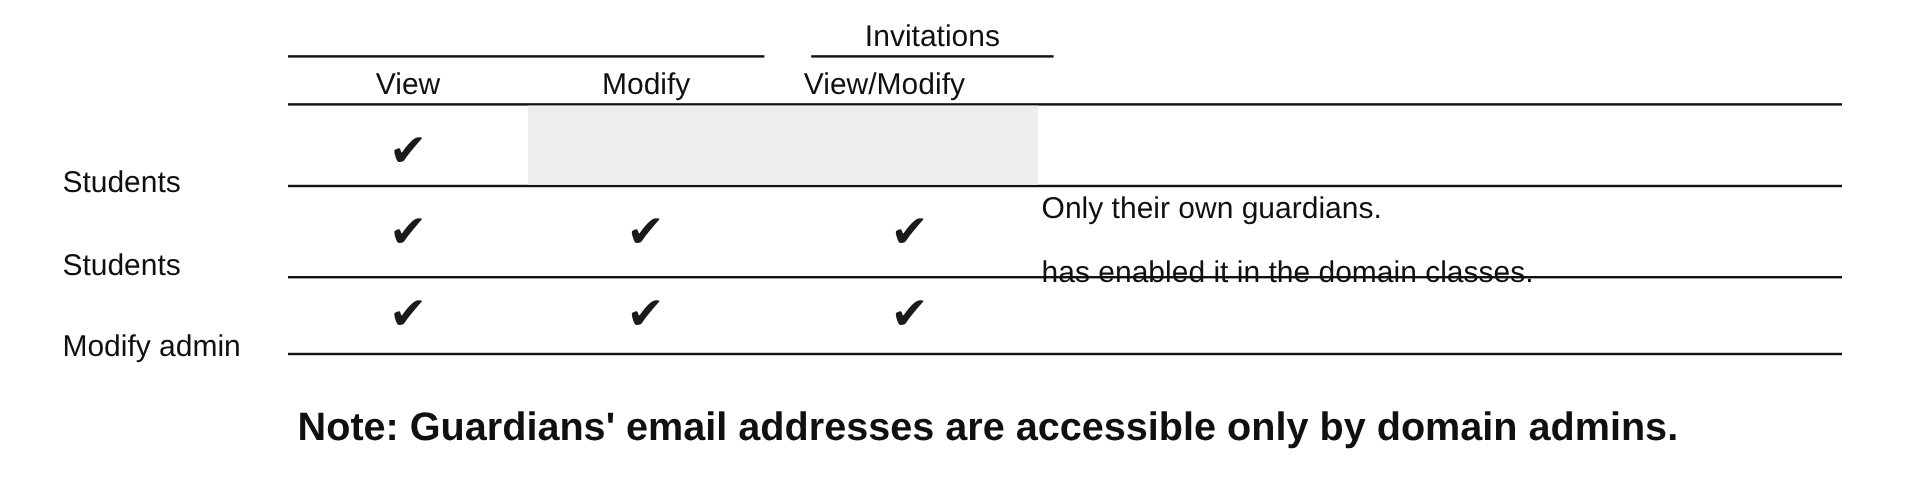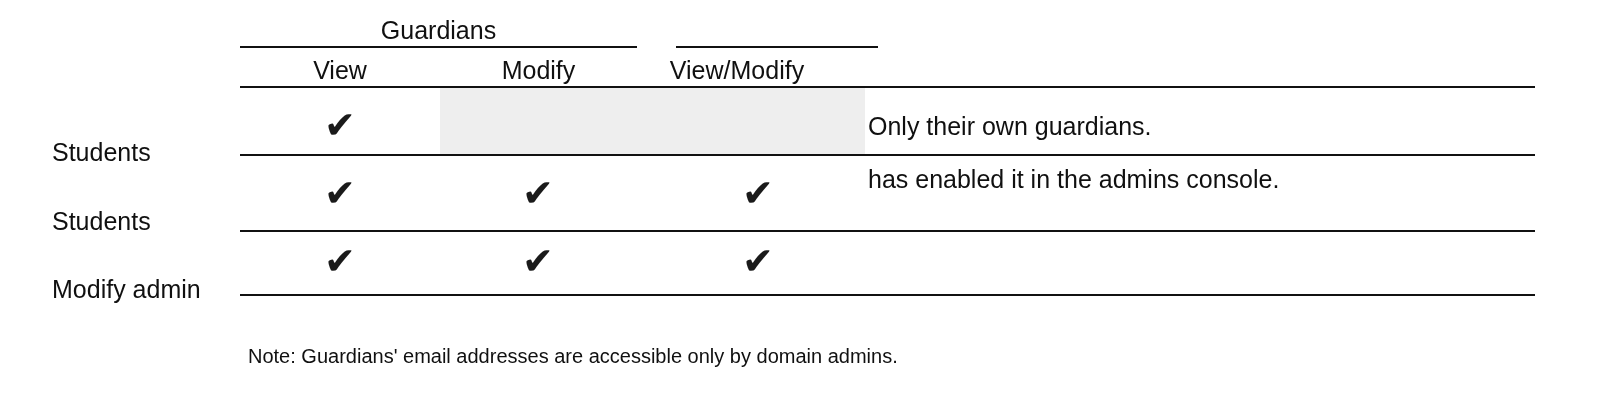--- a/index.html
+++ b/index.html
@@ -120,38 +120,39 @@
   .desc {
     position: absolute;
     left: 868px;
     width: 650px;
     font-size: 25px;
     line-height: 32px;
   }
   .desc.students { top: 110px; }
   .desc.teachers { top: 163px; }
   .desc.admin    { top: 247px; }
-  .desc .line { display: block; white-space: nowrap; }
+  .desc .line { display: block; white-space: nowrap; margin-top: 48px; }
 
   
   .note {
     position: absolute;
     left: 248px;
     top: 340px;
-    font-size: 20px;
+    font-size: 33px;
     line-height: 32px;
     white-space: nowrap;
+    font-weight: bold;
   }
 </style>
 </head>
 <body>
 
 <div id="perm-table">
 
-  <div class="group-head guardians">Guardians</div>
+  <div class="group-head invitations">Invitations</div>
 
   <div class="group-rule guardians"></div>
   <div class="group-rule invitations"></div>
 
   <div class="sub-head c2">Modify</div>
   <div class="sub-head c1">View</div>
   <div class="sub-head c3">View/Modify</div>
 
   <div class="rule r0"></div>
   <div class="rule r1"></div>
@@ -164,21 +165,21 @@
   <div class="check col1 rowS">✔</div>
   <div class="desc students">
     <span class="line">Only their own guardians.</span>
   </div>
 
   <div class="row-label teachers">Students</div>
   <div class="check col1 rowT">✔</div>
   <div class="check col2 rowT">✔</div>
   <div class="check col3 rowT">✔</div>
   <div class="desc teachers">
-    <span class="line">has enabled it in the admins console.</span>
+    <span class="line">has enabled it in the domain classes.</span>
   </div>
 
   <div class="row-label admin">Modify admin</div>
   <div class="check col1 rowA">✔</div>
   <div class="check col2 rowA">✔</div>
   <div class="check col3 rowA">✔</div>
 
   <div class="note">Note: Guardians' email addresses are accessible only by domain admins.</div>
 
 </div>

